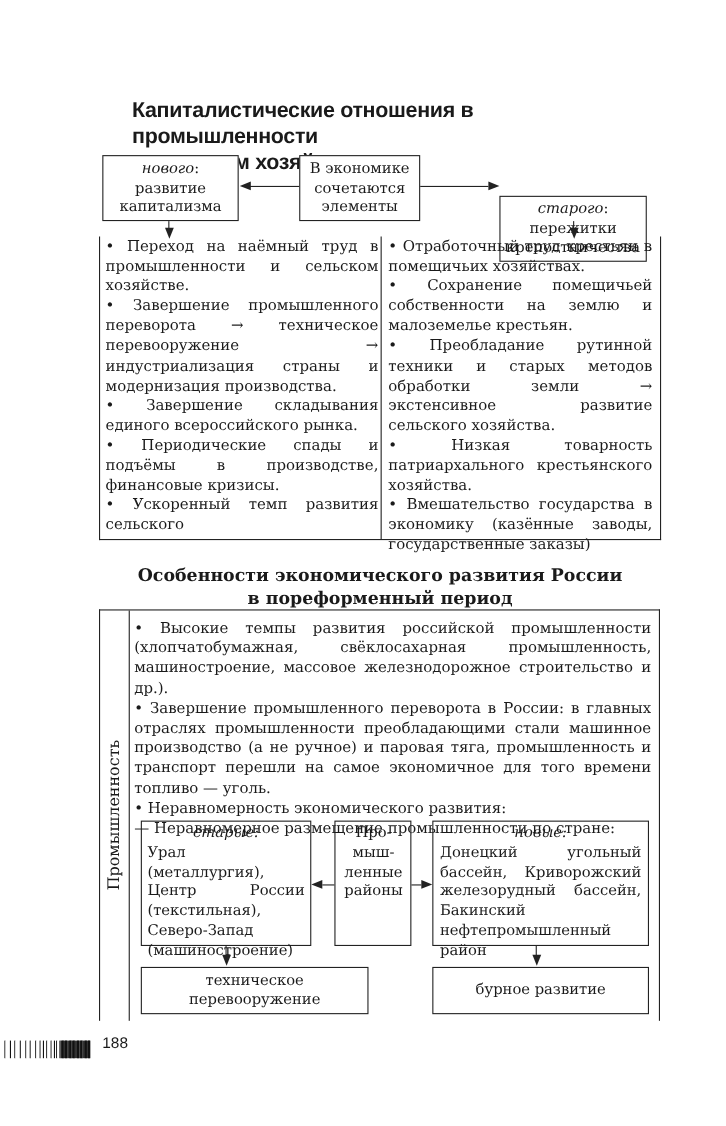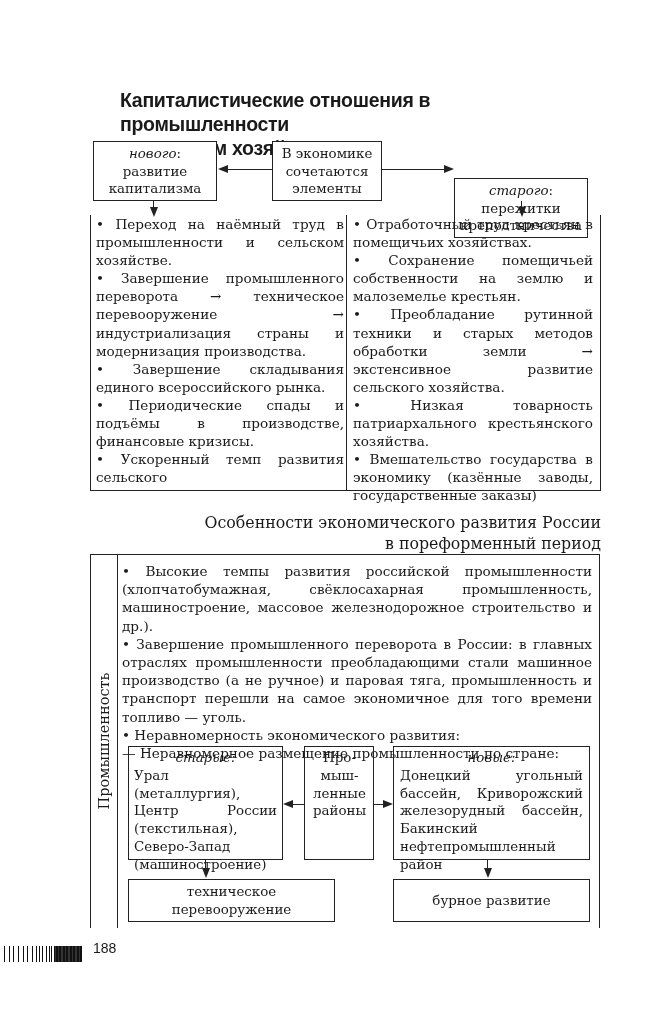--- a/index.html
+++ b/index.html
@@ -19,22 +19,22 @@
              border-bottom: 4px solid transparent; border-left: 10px solid #222; }
   .arrow-d { position: absolute; width: 0; height: 0; border-left: 4px solid transparent;
              border-right: 4px solid transparent; border-top: 10px solid #222; }
   .table1 { left: 90px; top: 215px; width: 511px; height: 276px; border-left: 1.3px solid #222;
             border-right: 1.3px solid #222; border-bottom: 1.3px solid #222; box-sizing: border-box; }
   .col { position: absolute; top: 0; font-size: 13.6px; line-height: 18.1px; text-align: justify; }
   .col p { margin: 0; }
   .col-left { left: 5px; width: 248px; }
   .col-right { left: 262px; width: 240px; }
   .col-divider { position: absolute; left: 255px; top: 0; bottom: 0; width: 1.3px; background: #222; }
-  .title2 { left: 90px; top: 512px; width: 511px; text-align: right; font-family: "DejaVu Serif", serif;
-            font-weight: normal; font-size: 15.8px; line-height: 21px; }
+  .title2 { left: 90px; top: 512px; width: 511px; text-align: center; font-family: "DejaVu Serif", serif;
+            font-weight: bold; font-size: 15.8px; line-height: 21px; }
   .frame2 { left: 90px; top: 554px; width: 510px; height: 374px; border-top: 1.3px solid #222;
             border-left: 1.3px solid #222; border-right: 1.3px solid #222; box-sizing: border-box; }
   .side-divider { position: absolute; left: 26px; top: 0; bottom: 0; width: 1.3px; background: #222; }
   .side-label { position: absolute; left: -167px; top: 175px; width: 360px; height: 22px;
                 transform: rotate(-90deg); text-align: center; font-size: 14.5px; line-height: 22px; }
   .body2 { position: absolute; left: 31px; top: 7px; width: 470px; font-size: 13.6px; line-height: 18.2px;
            text-align: justify; }
   .body2 p { margin: 0; }
   .sbox { position: absolute; border: 1.3px solid #222; box-sizing: border-box; font-size: 13.4px;
           line-height: 17.8px; }

